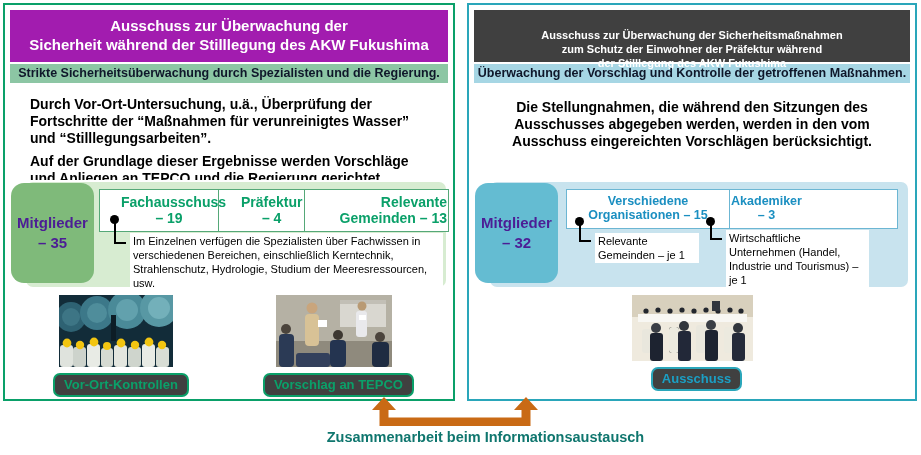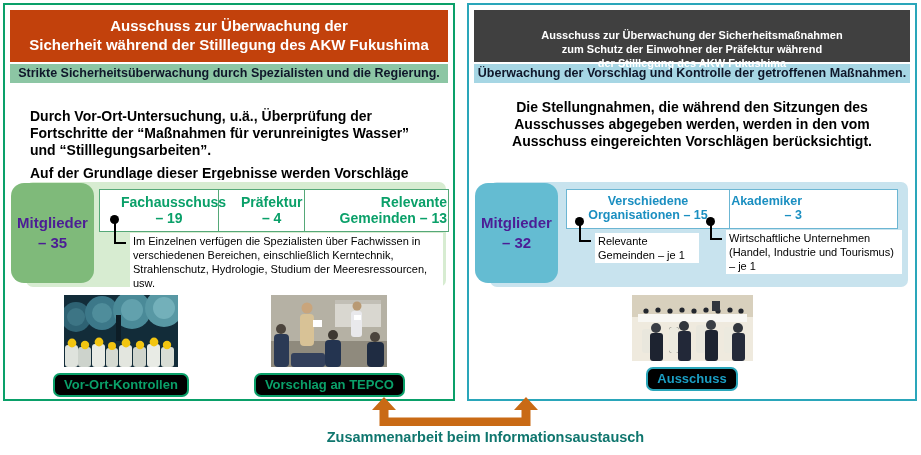--- a/index.html
+++ b/index.html
@@ -8,30 +8,30 @@
     position:relative; width:921px; height:455px;
     font-family:"Liberation Sans","DejaVu Sans",sans-serif;
     color:#000; overflow:hidden; background:#fff;
   }
   
   .panel { position:absolute; top:3px; height:398px; border-width:2px; border-style:solid; padding:5px; background:#fff; }
   .panel-left  { left:3px;   width:452px; border-color:#0aa069; }
   .panel-right { left:467px; width:450px; border-color:#2aa6ba; }
 
   .panel-header { color:#fff; font-weight:bold; text-align:center; line-height:1.28; padding:6px 4px 7px; }
-  .panel-left  .panel-header { background:#c2410c; font-size:15px; height:52px; }
+  .panel-left  .panel-header { background:#a21caf; font-size:15px; height:52px; }
   .panel-right .panel-header { background:#404040; font-size:11px; height:52px; padding-top:18px; }
   .panel-header span { display:block; }
 
   .panel-band { margin-top:2px; font-weight:bold; font-size:12.5px; text-align:center; padding:2px 0 3px; color:#0f172a; }
   .panel-left  .panel-band { background:#8cc6a4; }
   .panel-right .panel-band { background:#a6d6e4; }
 
   .panel-body { height:97px; overflow:hidden; font-size:14px; font-weight:bold; line-height:1.2; }
-  .panel-left  .panel-body { padding:18px 14px 0 20px; text-align:left; }
+  .panel-left  .panel-body { padding:6px 14px 0 20px; text-align:left; }
   .panel-right .panel-body { padding:9px 34px 0; text-align:center; }
   .panel-body p { margin:7px 0; }
 
   
   .members { position:relative; height:113px; }
   .m-container { position:absolute; left:16px; right:2px; top:2px; height:105px; border-radius:7px; }
   .panel-left  .m-container { background:#d7ecd1; }
   .panel-right .m-container { background:#c8e3ee; }
   .m-box {
     position:absolute; left:1px; top:3px; width:83px; height:100px; border-radius:13px;
@@ -44,39 +44,39 @@
   .m-table { position:absolute; top:9px; display:flex; background:#fff; }
   .panel-left  .m-table { left:89px; width:350px; border:1px solid #55a878; }
   .panel-right .m-table { left:92px; width:332px; border:1px solid #6cb6d3; }
   .m-cell { text-align:center; font-weight:bold; line-height:1.15; padding:4px 1px 5px;
             display:flex; flex-direction:column; justify-content:center; }
   .panel-left  .m-cell { font-size:14px;   color:#0aa069;padding-left:21px; }
   .panel-right .m-cell { font-size:12.5px; color:#1b8fc1; }
   .panel-left  .m-cell + .m-cell { border-left:1px solid #55a878; }
   .panel-right .m-cell + .m-cell { border-left:1px solid #6cb6d3; }
   .panel-left  .c1 { width:118px; } .panel-left  .c2 { width:87px;  } .panel-left  .c3 { width:145px;align-items:flex-end; }
-  .panel-right .c1 { width:96px;  } .panel-right .c2 { width:162px; } .panel-right .c3 { width:74px;align-items:flex-end;  }
+  .panel-right .c1 { width:96px;  } .panel-right .c2 { width:162px; } .panel-right .c3 { width:74px;  }
 
   .connector { position:absolute; border-left:2px solid #000; border-bottom:2px solid #000; }
   .connector::before { content:""; position:absolute; left:-6px; top:-5px; width:9px; height:9px; background:#000; border-radius:50%; }
   .m-note { position:absolute; background:#fff; font-size:11px; line-height:1.28; padding:1px 3px; color:#000; }
 
   .panel-left  .conn-a { left:104px; top:40px; width:12px; height:24px; }
   .panel-left  .note-a { left:120px; top:53px; width:313px; }
   .panel-right .conn-a { left:105px; top:42px; width:12px; height:20px; }
   .panel-right .note-a { left:121px; top:53px; width:104px; }
   .panel-right .conn-b { left:236px; top:42px; width:12px; height:18px; }
-  .panel-right .note-b { left:252px; top:50px; width:176px; }
+  .panel-right .note-b { left:252px; top:50px; width:143px; }
 
   
   .photos { display:flex; justify-content:center; gap:65px; margin-top:2px; }
   .photo-fig { display:flex; flex-direction:column; align-items:center; }
   .photo-art { display:block; }
-  .caption-pill { margin-top:6px; background:#000000; font-weight:bold; font-size:13px;
-                  border-radius:7px; padding:2px 9px 3px; border:2px solid; white-space:nowrap; }
+  .caption-pill { margin-top:6px; background:#404040; font-weight:bold; font-size:13px;
+                  border-radius:7px; padding:2px 9px 3px; border:2px solid; white-space:nowrap;margin-left:9px; }
   .panel-left  .caption-pill { color:#0aa069; border-color:#0aa069; }
   .panel-right .caption-pill { color:#1b9fc4; border-color:#2aa6ba; }
 
   
   .exchange-arrow { position:absolute; left:340px; top:397px; width:210px; height:32px; }
   .footer-label { position:absolute; top:429px; left:50px; right:0; text-align:center;
                   font-weight:bold; font-size:14.5px; color:#0f766e; }
 </style>
 </head>
 <body>

